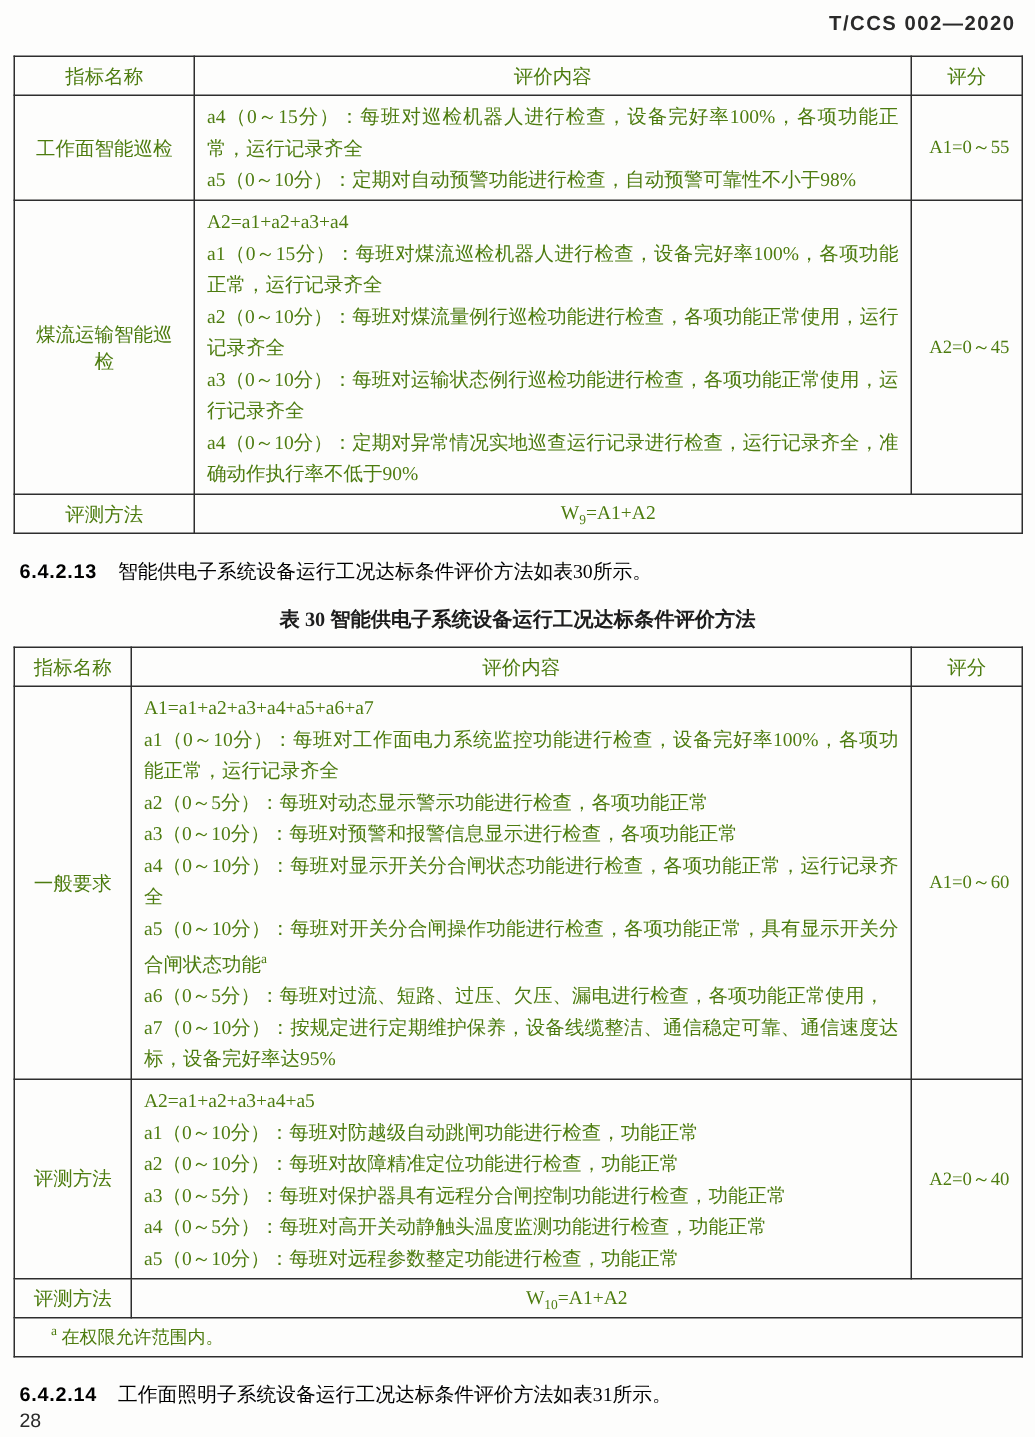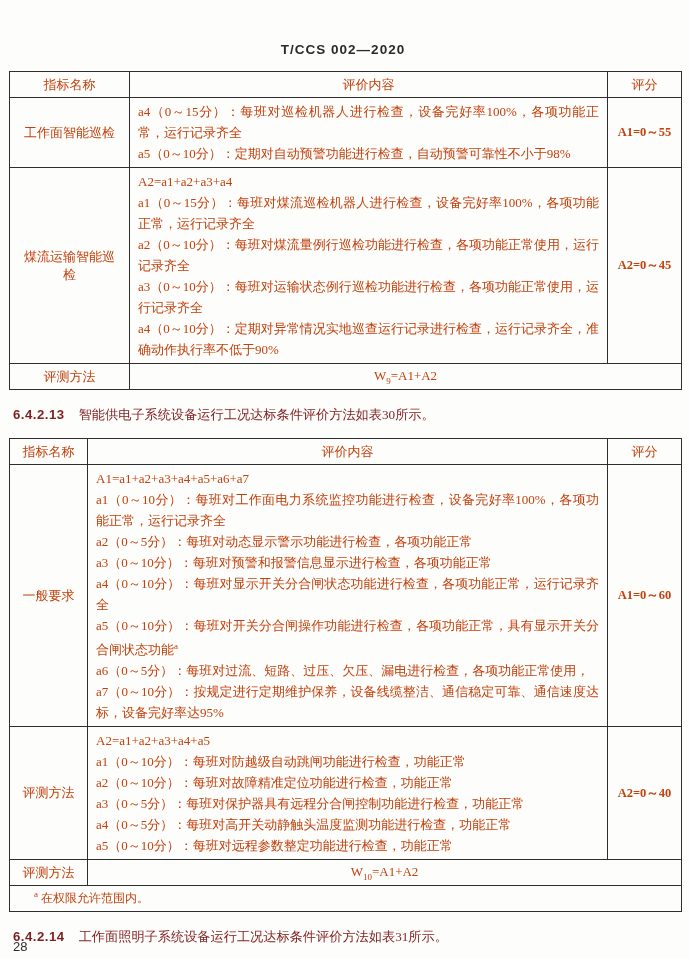--- a/index.html
+++ b/index.html
@@ -10,58 +10,57 @@
     font-family: "Liberation Serif", "DejaVu Serif", serif;
     color: #222;
     overflow: hidden;
   }
   .page {
     position: relative;
     width: 690px; height: 958px;
     padding: 8px 9px 0 9px;
   }
   .doc-header {
-    text-align: center;
+    text-align: right;
     font-family: "Liberation Sans", "DejaVu Sans", sans-serif;
     font-weight: bold;
     font-size: 13.5px;
     color: #2a2a2a;
     letter-spacing: 1px;
     padding-right: 4px;
     margin-bottom: 14px;
-    margin-top: 34px;
   }
   .table-title {
     text-align: center;
     font-weight: bold;
     font-size: 13.5px;
     color: #1d1d1d;
     margin: 10px 0 9px 0;
   }
   table.std {
     width: 672px;
     border-collapse: collapse;
     table-layout: fixed;
     font-size: 13px;
-    color: #c2410c;
+    color: #4d7c0f;
   }
   table.std { border: 1.5px solid #2e2e2e; }
   table.std th, table.std td {
     border: 1px solid #2e2e2e;
     padding: 3px 8px;
     vertical-align: middle;
   }
   table.std th {
     font-weight: normal;
     text-align: center;
     height: 26px;
     padding: 2px 4px;
   }
   td.name-cell { text-align: center; padding: 2px 4px; }
-  td.score-cell { text-align: center; padding: 2px 2px; font-size: 12.5px; font-weight: bold; }
+  td.score-cell { text-align: right; padding: 2px 2px; font-size: 12.5px; }
   td.content-cell { padding: 4px 9px; }
   td.content-cell p {
     margin: 0;
     line-height: 21px;
     text-align: justify;
     text-justify: inter-ideograph;
   }
   tr.method-row td { height: 26px; padding: 2px 6px; }
   td.formula-cell { text-align: center; }
   td.formula-cell sub { font-size: 9px; }
@@ -69,21 +68,21 @@
     padding: 3px 6px 4px 24px;
     font-size: 12px;
     height: 24px;
     text-align: left;
   }
   tr.footnote-row sup, .sup-marker { font-size: 9px; vertical-align: super; }
   .clause {
     margin: 15px 4px 14px 4px;
     font-size: 13.2px;
     line-height: 19px;
-    color: #7f1d1d;
+    color: #000000;
   }
   .clause .clause-num {
     font-family: "Liberation Sans", "DejaVu Sans", sans-serif;
     font-weight: bold;
     letter-spacing: 0.5px;
     margin-right: 14px;
   }
   .page-number {
     position: absolute;
     left: 13px;
@@ -140,20 +139,21 @@
           <span>W</span><sub>9</sub><span>=A1+A2</span>
         </td>
       </tr>
     </tbody>
   </table>
 
   <p class="clause">
     <span class="clause-num">6.4.2.13</span><span>智能供电子系统设备运行工况达标条件评价方法如表30所示。</span>
   </p>
 
+  <div class="table-title">表 30 智能供电子系统设备运行工况达标条件评价方法</div>
 
   <table class="std">
     <colgroup>
         <col style="width:78px">
         <col style="width:520px">
         <col style="width:74px">
       </colgroup>
     <thead>
       <tr>
         <th>指标名称</th>

